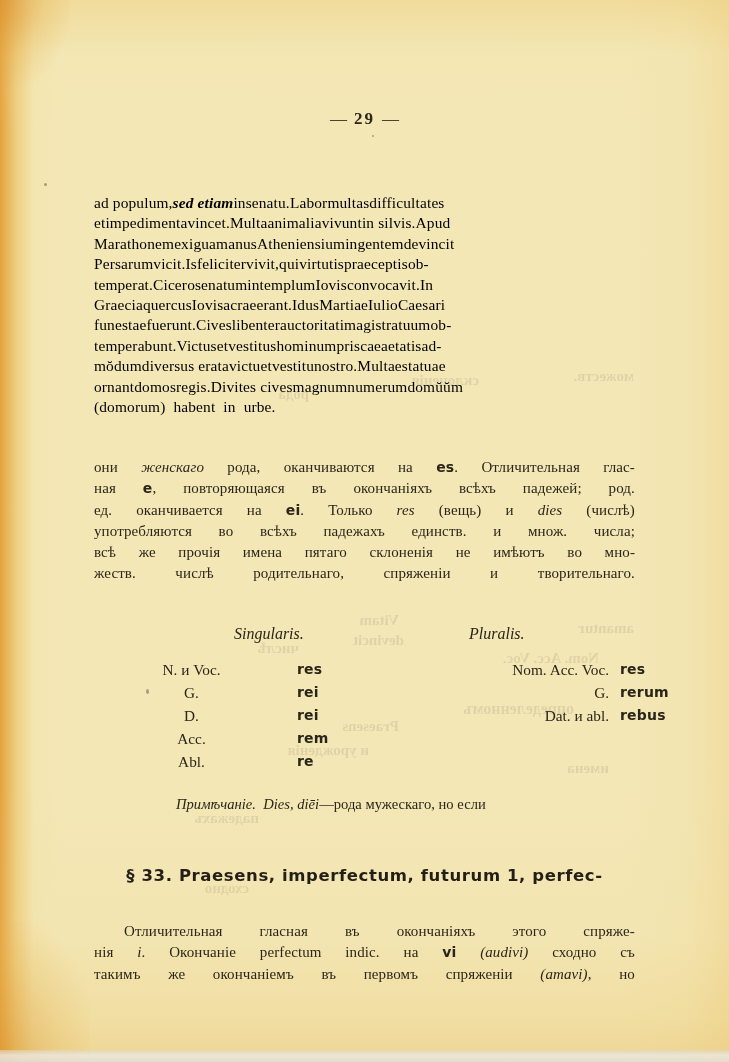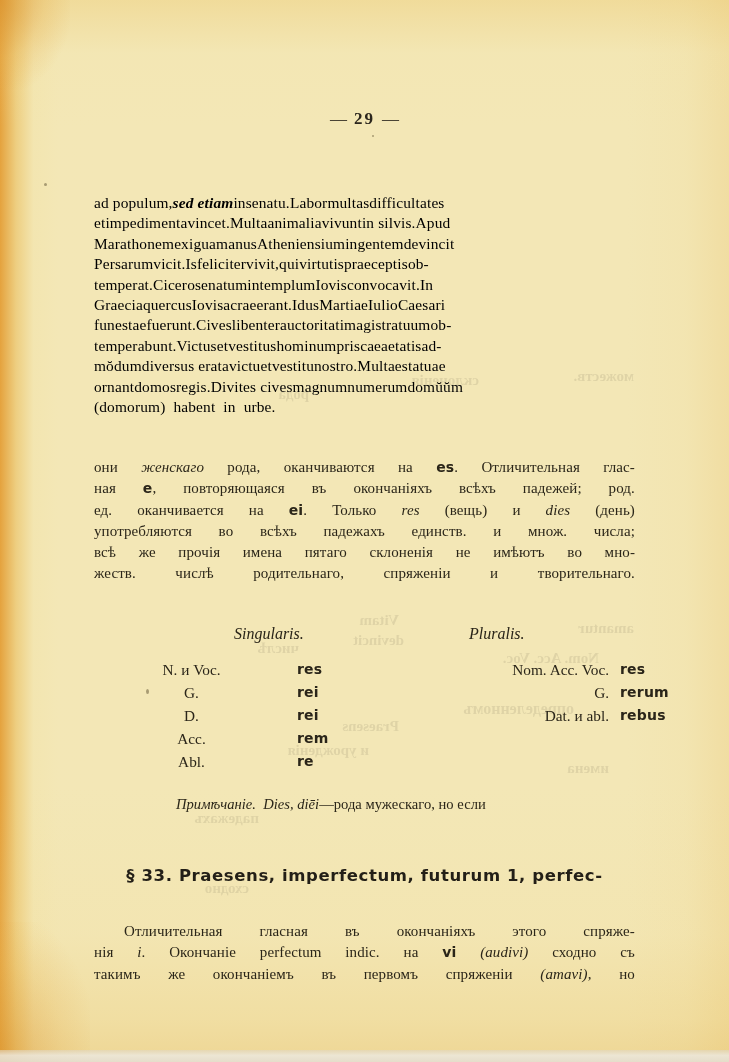--- a/index.html
+++ b/index.html
@@ -360,21 +360,21 @@
       <span class="ln jst">
         <span>ед.</span>
           <span>оканчивается</span>
           <span>на</span>
           <span><b>ei</b>.</span>
           <span>Только</span>
           <span><i>res</i></span>
           <span>(вещь)</span>
           <span>и</span>
           <span><i>dies</i></span>
-          <span>(день)</span>
+          <span>(числѣ)</span>
       </span>
       <span class="ln jst">
         <span>употребляются</span>
           <span>во</span>
           <span>всѣхъ</span>
           <span>падежахъ</span>
           <span>единств.</span>
           <span>и</span>
           <span>множ.</span>
           <span>числа;</span>

